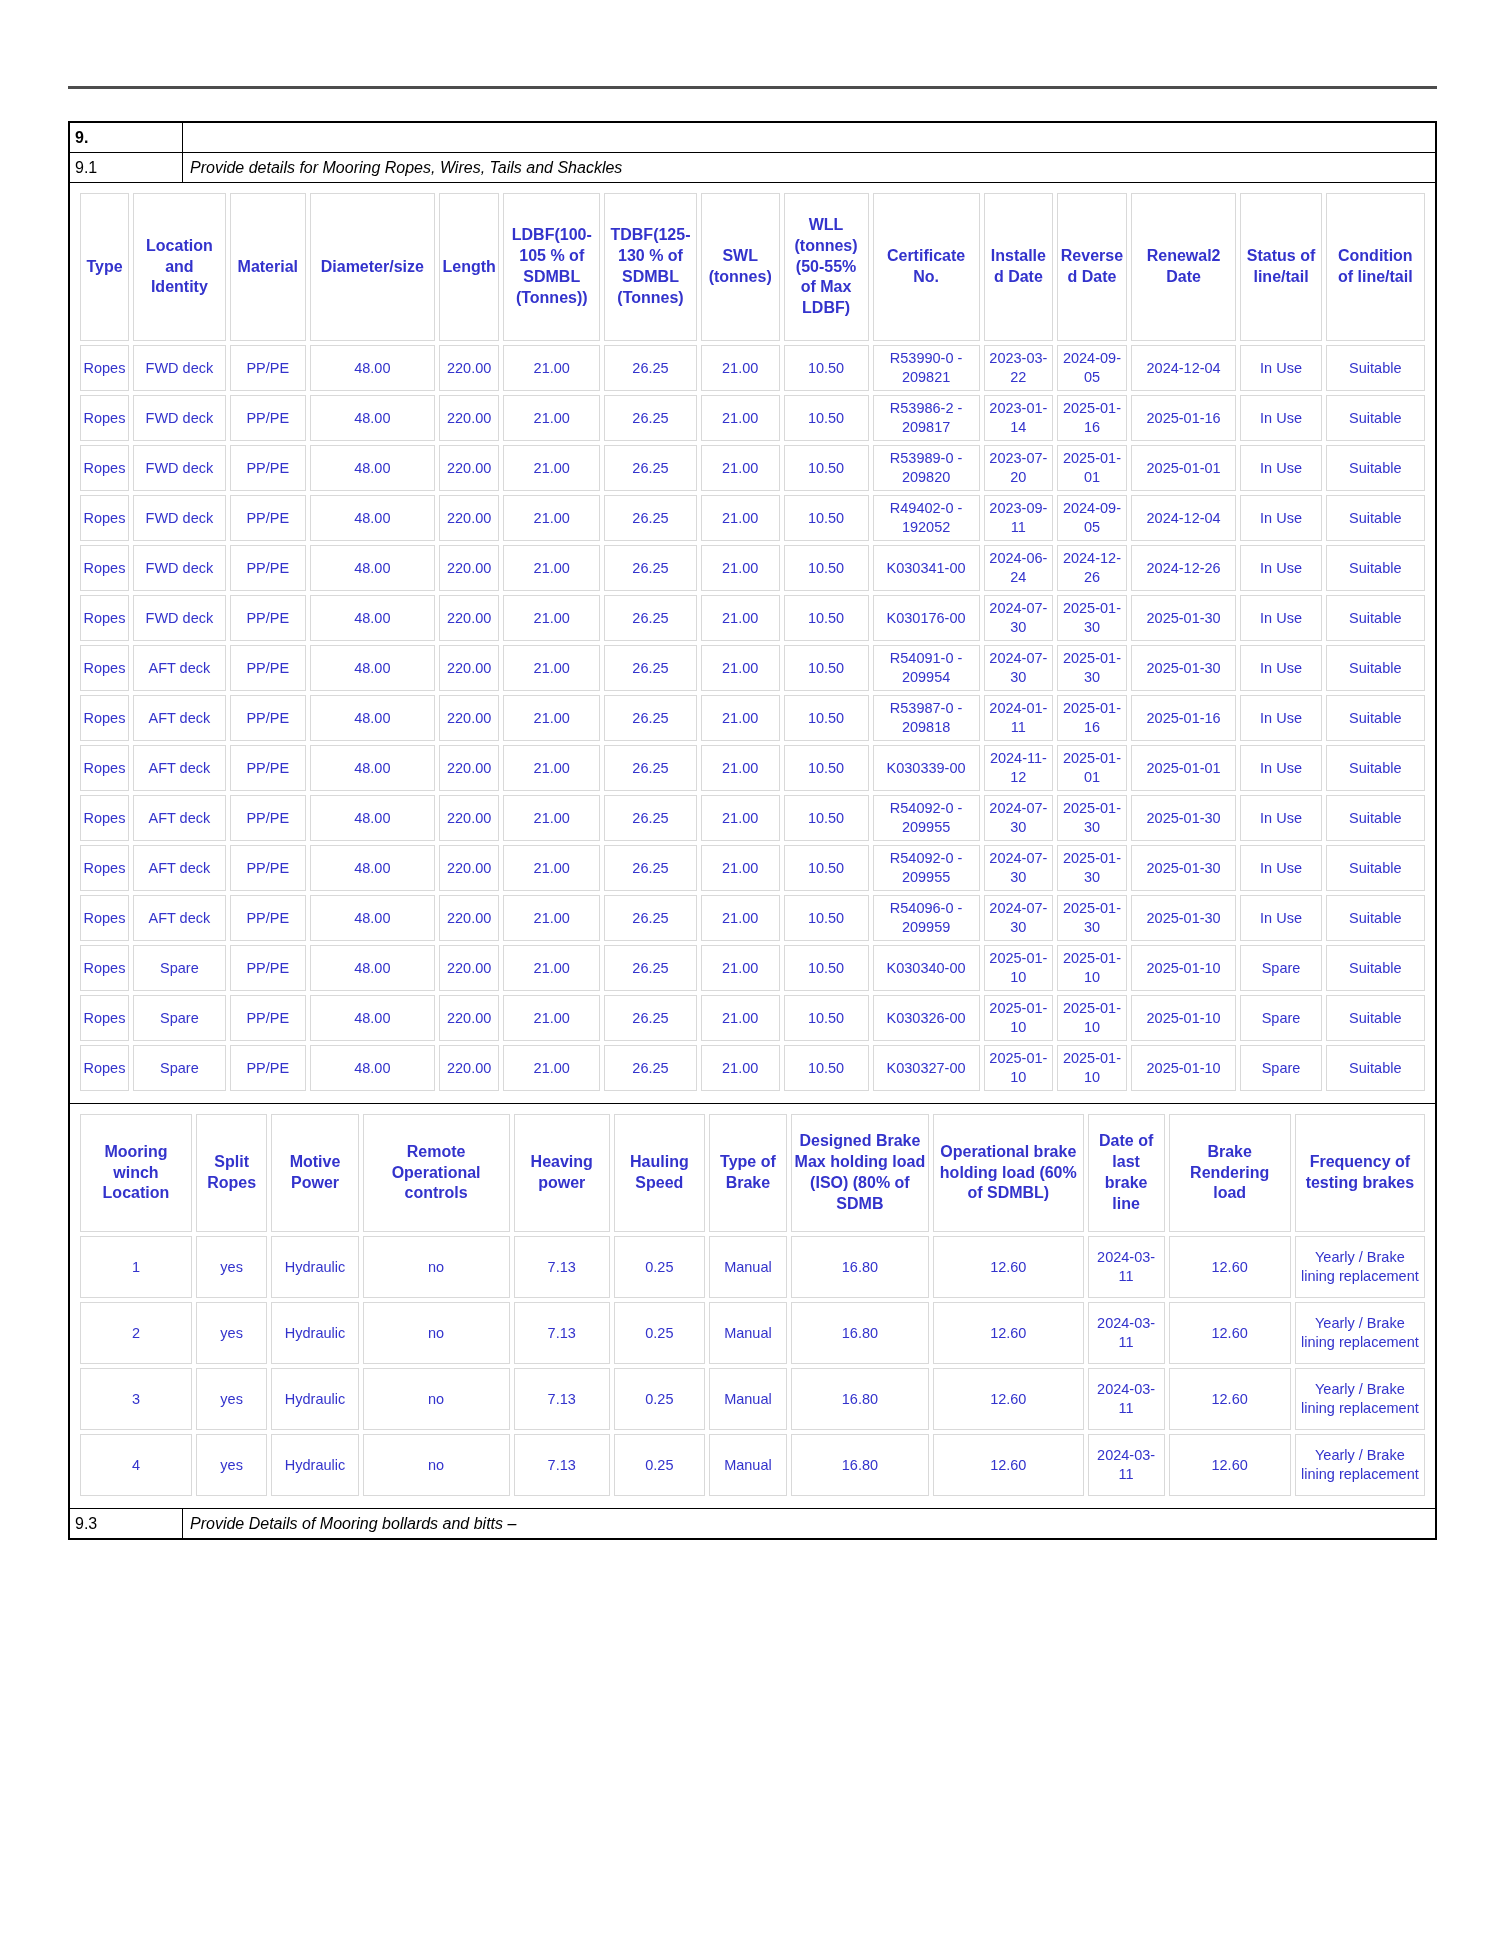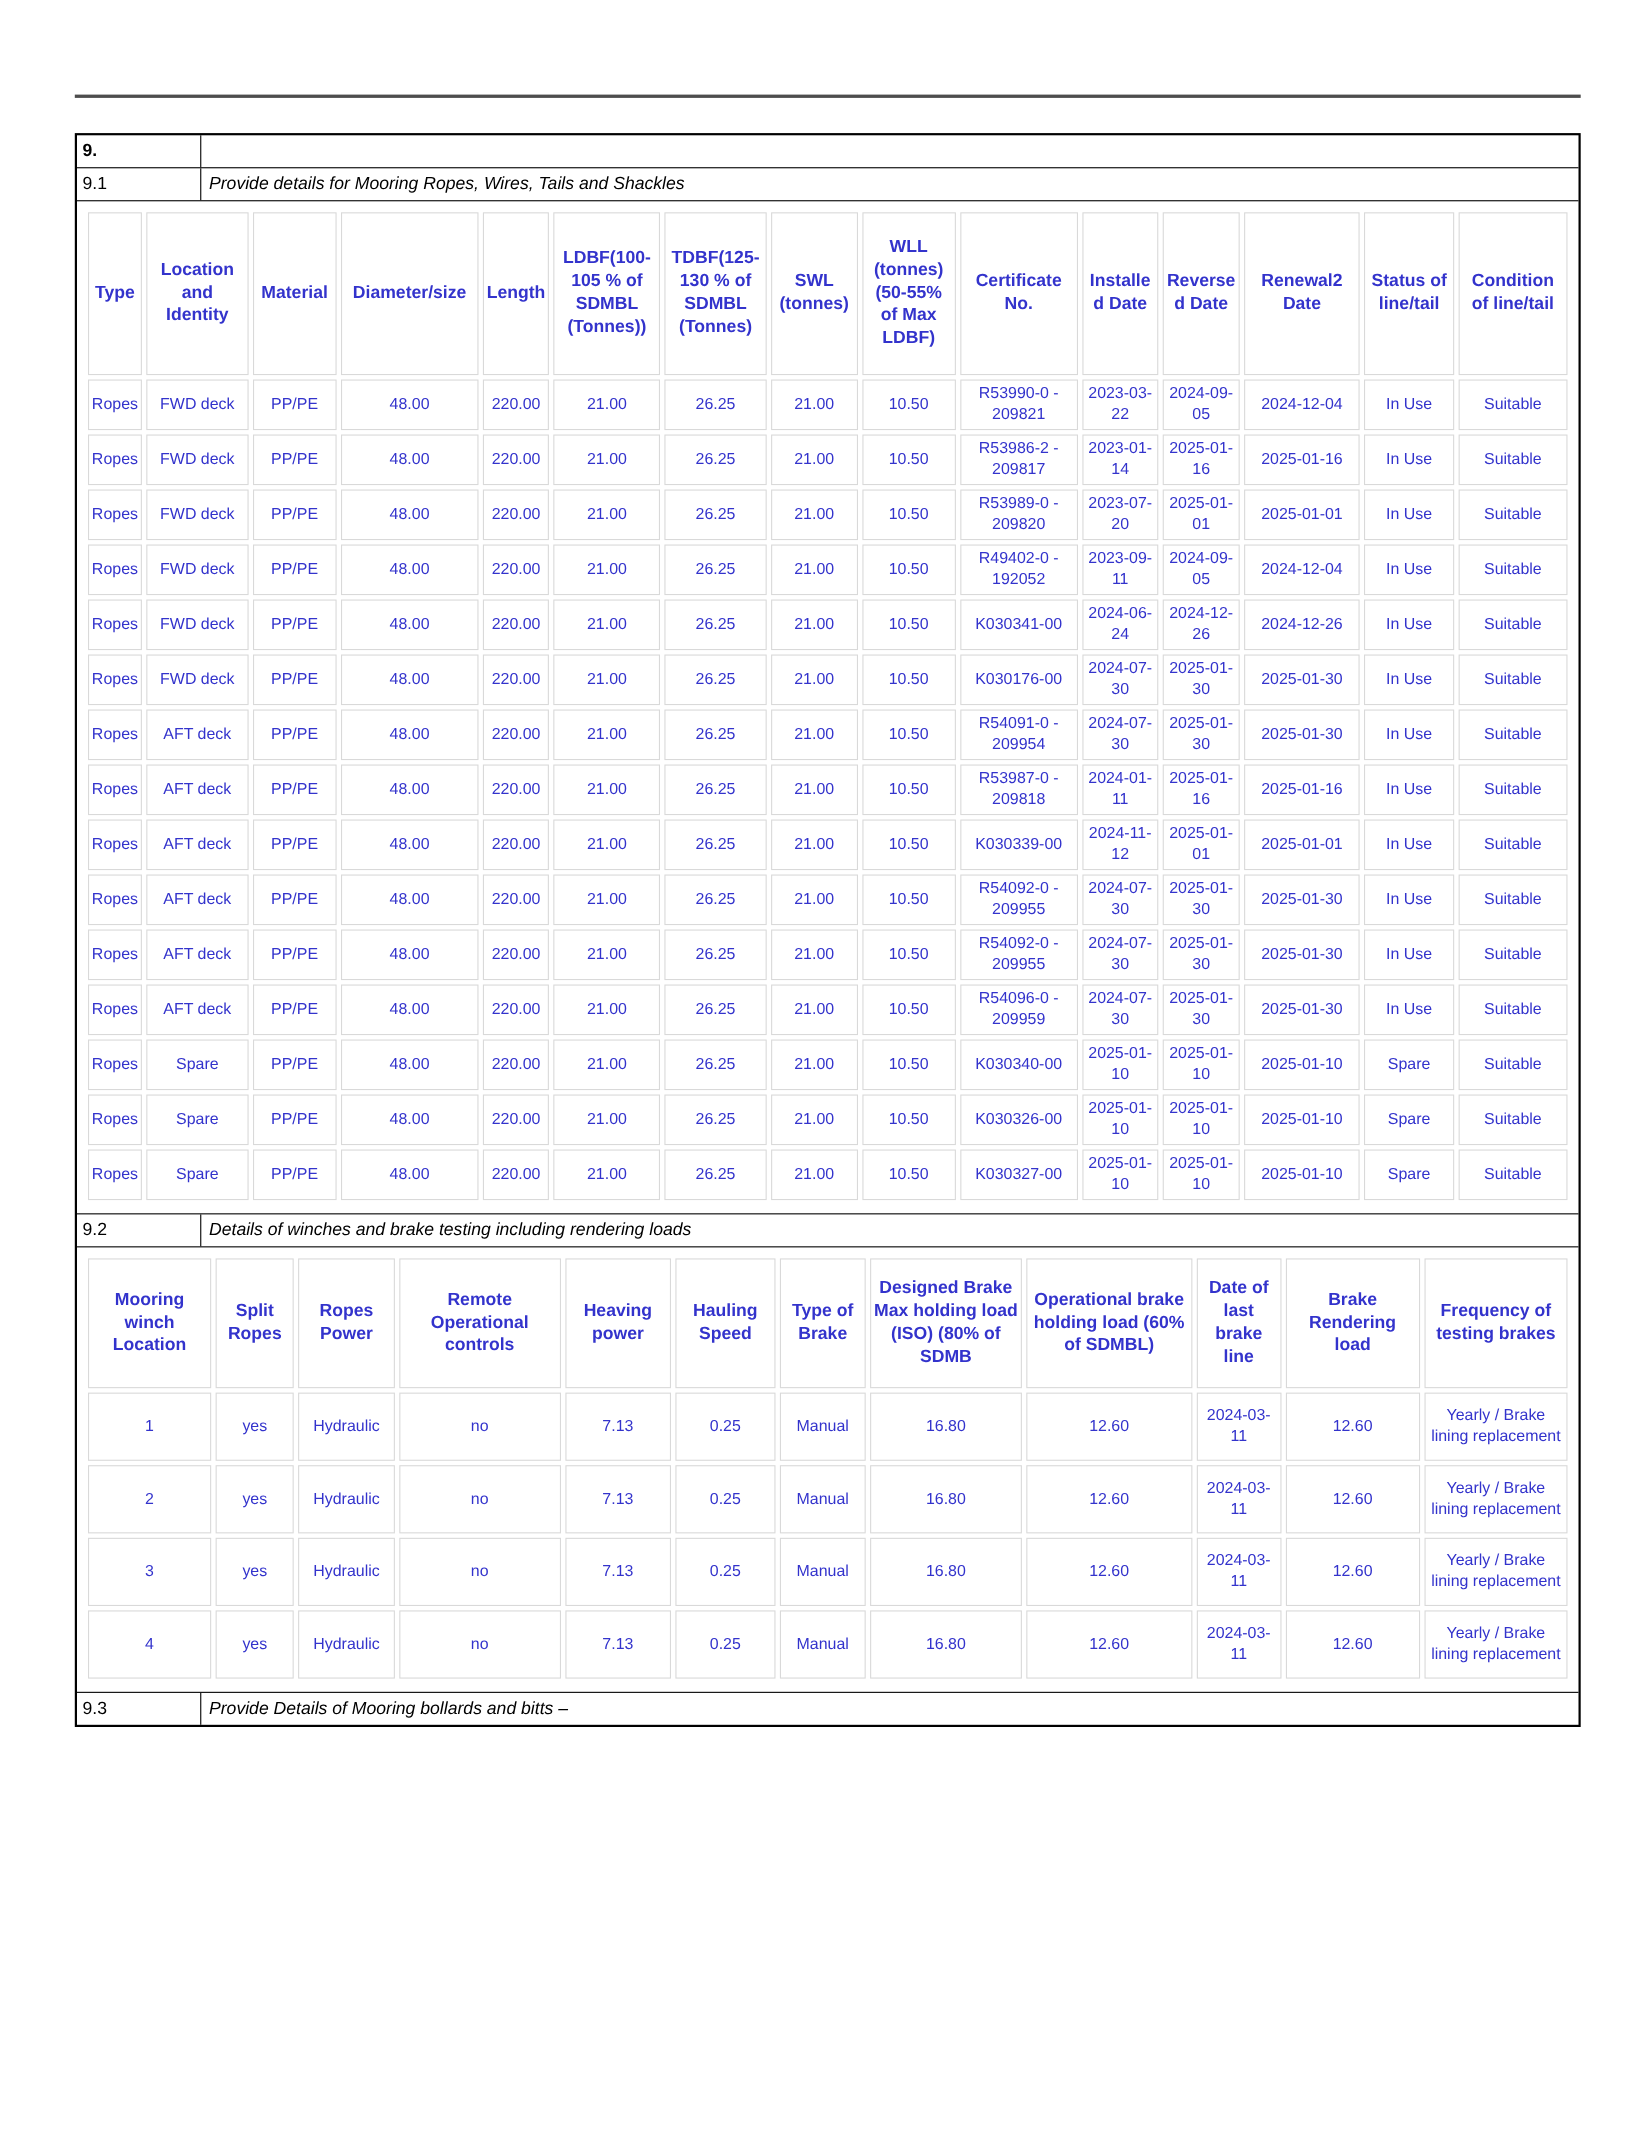--- a/index.html
+++ b/index.html
@@ -380,24 +380,20 @@
               <td>2025-01-10</td>
               <td>2025-01-10</td>
               <td>2025-01-10</td>
               <td>Spare</td>
               <td>Suitable</td>
             </tr>
           </tbody>
       </table>
     </div>
 
-    <div class="sec-row">
-      <div class="sec-num">9.2</div>
-      <div class="sec-title">Details of winches and brake testing including rendering loads</div>
-    </div>
 
     <div class="tbl-wrap">
       <table class="grid winches">
         <colgroup>
           <col style="width:8.6%">
             <col style="width:5.5%">
             <col style="width:6.7%">
           <col style="width:11.3%">
             <col style="width:7.4%">
             <col style="width:7.0%">
@@ -405,21 +401,21 @@
             <col style="width:10.6%">
             <col style="width:11.6%">
           <col style="width:5.9%">
             <col style="width:9.4%">
             <col style="width:10.0%">
         </colgroup>
         <thead>
             <tr>
               <th>Mooring winch Location</th>
               <th>Split Ropes</th>
-              <th>Ropes Power</th>
+              <th>Motive Power</th>
               <th>Remote Operational controls</th>
               <th>Heaving power</th>
               <th>Hauling Speed</th>
               <th>Type of Brake</th>
               <th>Designed Brake Max holding load (ISO) (80% of SDMB</th>
               <th>Operational brake holding load (60% of SDMBL)</th>
               <th>Date of last brake line</th>
               <th>Brake Rendering load</th>
               <th>Frequency of testing brakes</th>
             </tr>

